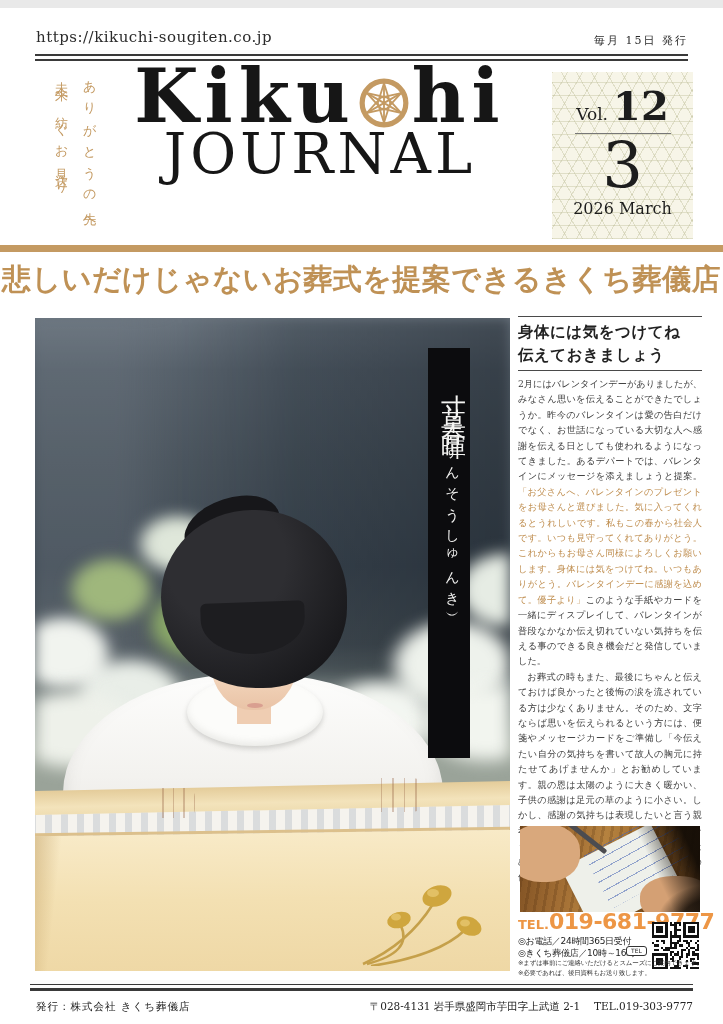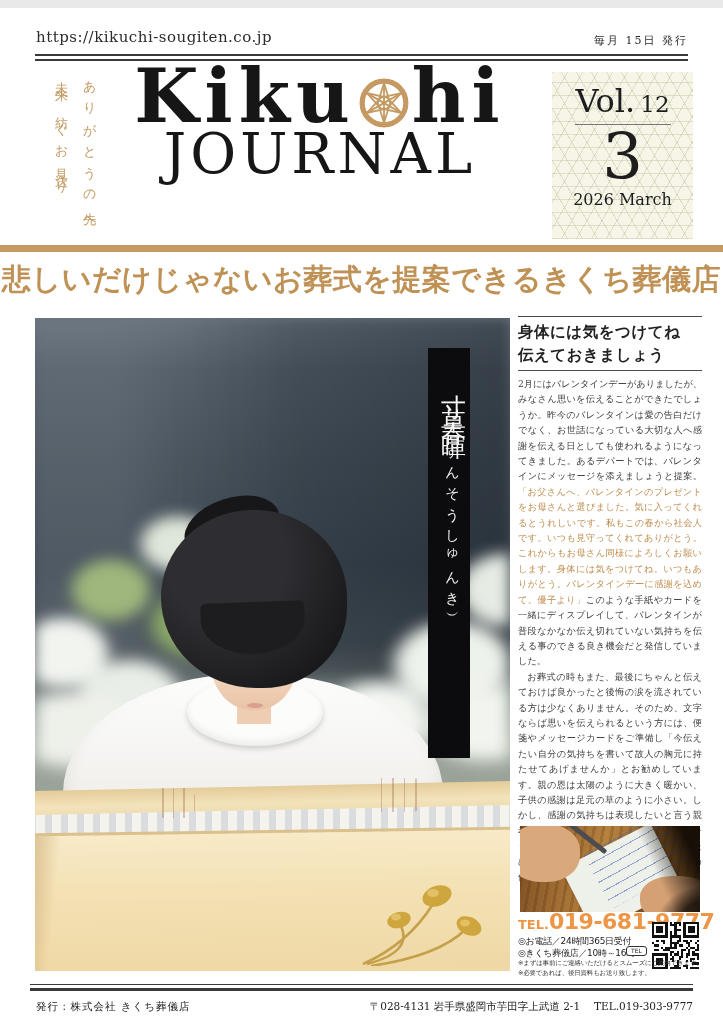--- a/index.html
+++ b/index.html
@@ -28,22 +28,22 @@
   .emblem { display:inline-block; vertical-align:baseline; transform:translateY(7px); margin:0 2px; }
 
   .volbox { left:552px; top:64px; width:141px; height:167px; text-align:center;
     background-color:#f7f5e8;
     background-image:
       repeating-linear-gradient(0deg,  rgba(185,185,145,.38) 0 1px, transparent 1px 13px),
       repeating-linear-gradient(60deg, rgba(185,185,145,.38) 0 1px, transparent 1px 13px),
       repeating-linear-gradient(120deg,rgba(185,185,145,.38) 0 1px, transparent 1px 13px);
     color:#1d1d1d; padding-top:10px; }
   .vol-line1 { white-space:nowrap; }
-  .vol-label { font-size:32px; }
-  .vol-num { font-size:23px; font-weight:400; }
+  .vol-label { font-size:17px; }
+  .vol-num { font-size:40px; font-weight:700; }
   .vol-div { width:96px; height:0; border-top:1px solid #777; margin:4px auto 0; }
   .vol-month-num { font-size:64px; line-height:1.02; }
   .vol-month-text { font-size:16px; margin-top:0px; }
 
   
   .gold-bar { left:0; right:0; top:237px; height:7px; background:#c49a62; }
   .banner { left:0; right:0; top:252px; text-align:center; font-size:29px; font-weight:700;
     color:#bf9155; letter-spacing:.5px; white-space:nowrap; }
 
   

